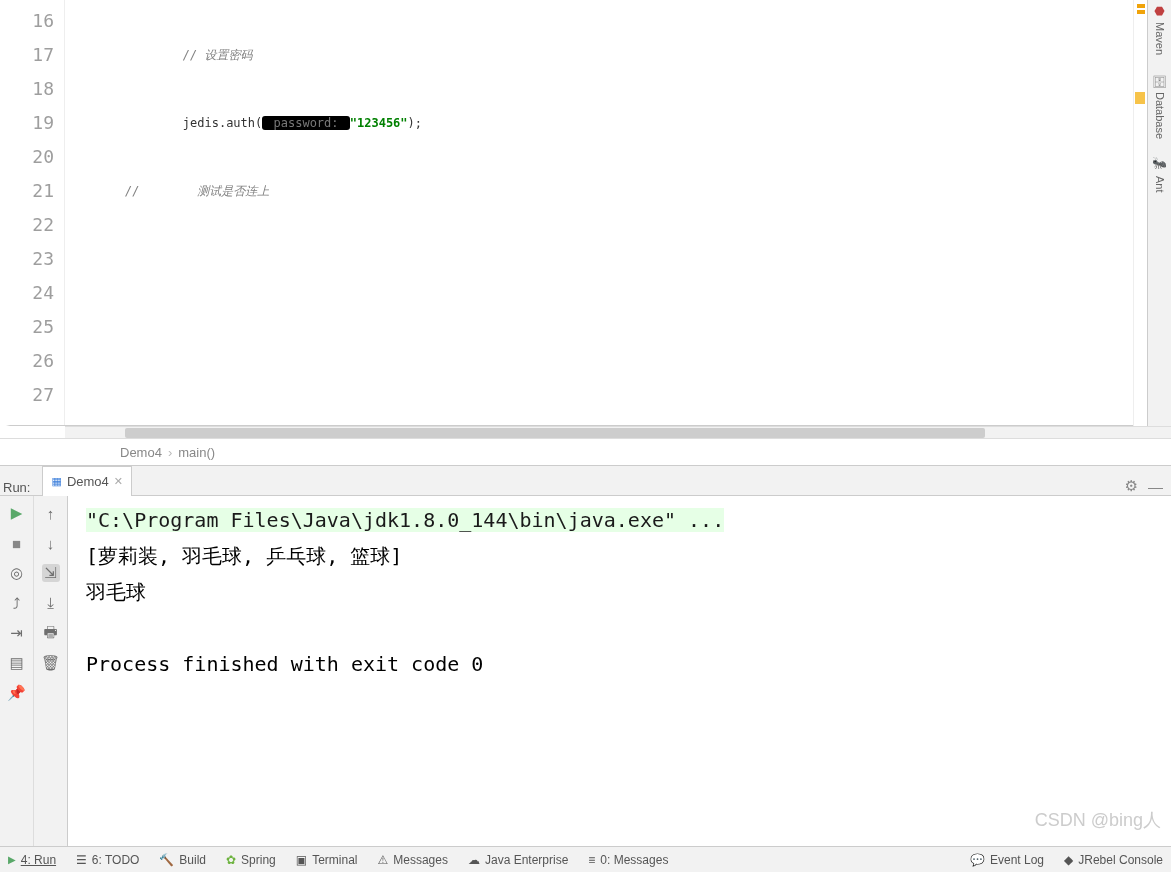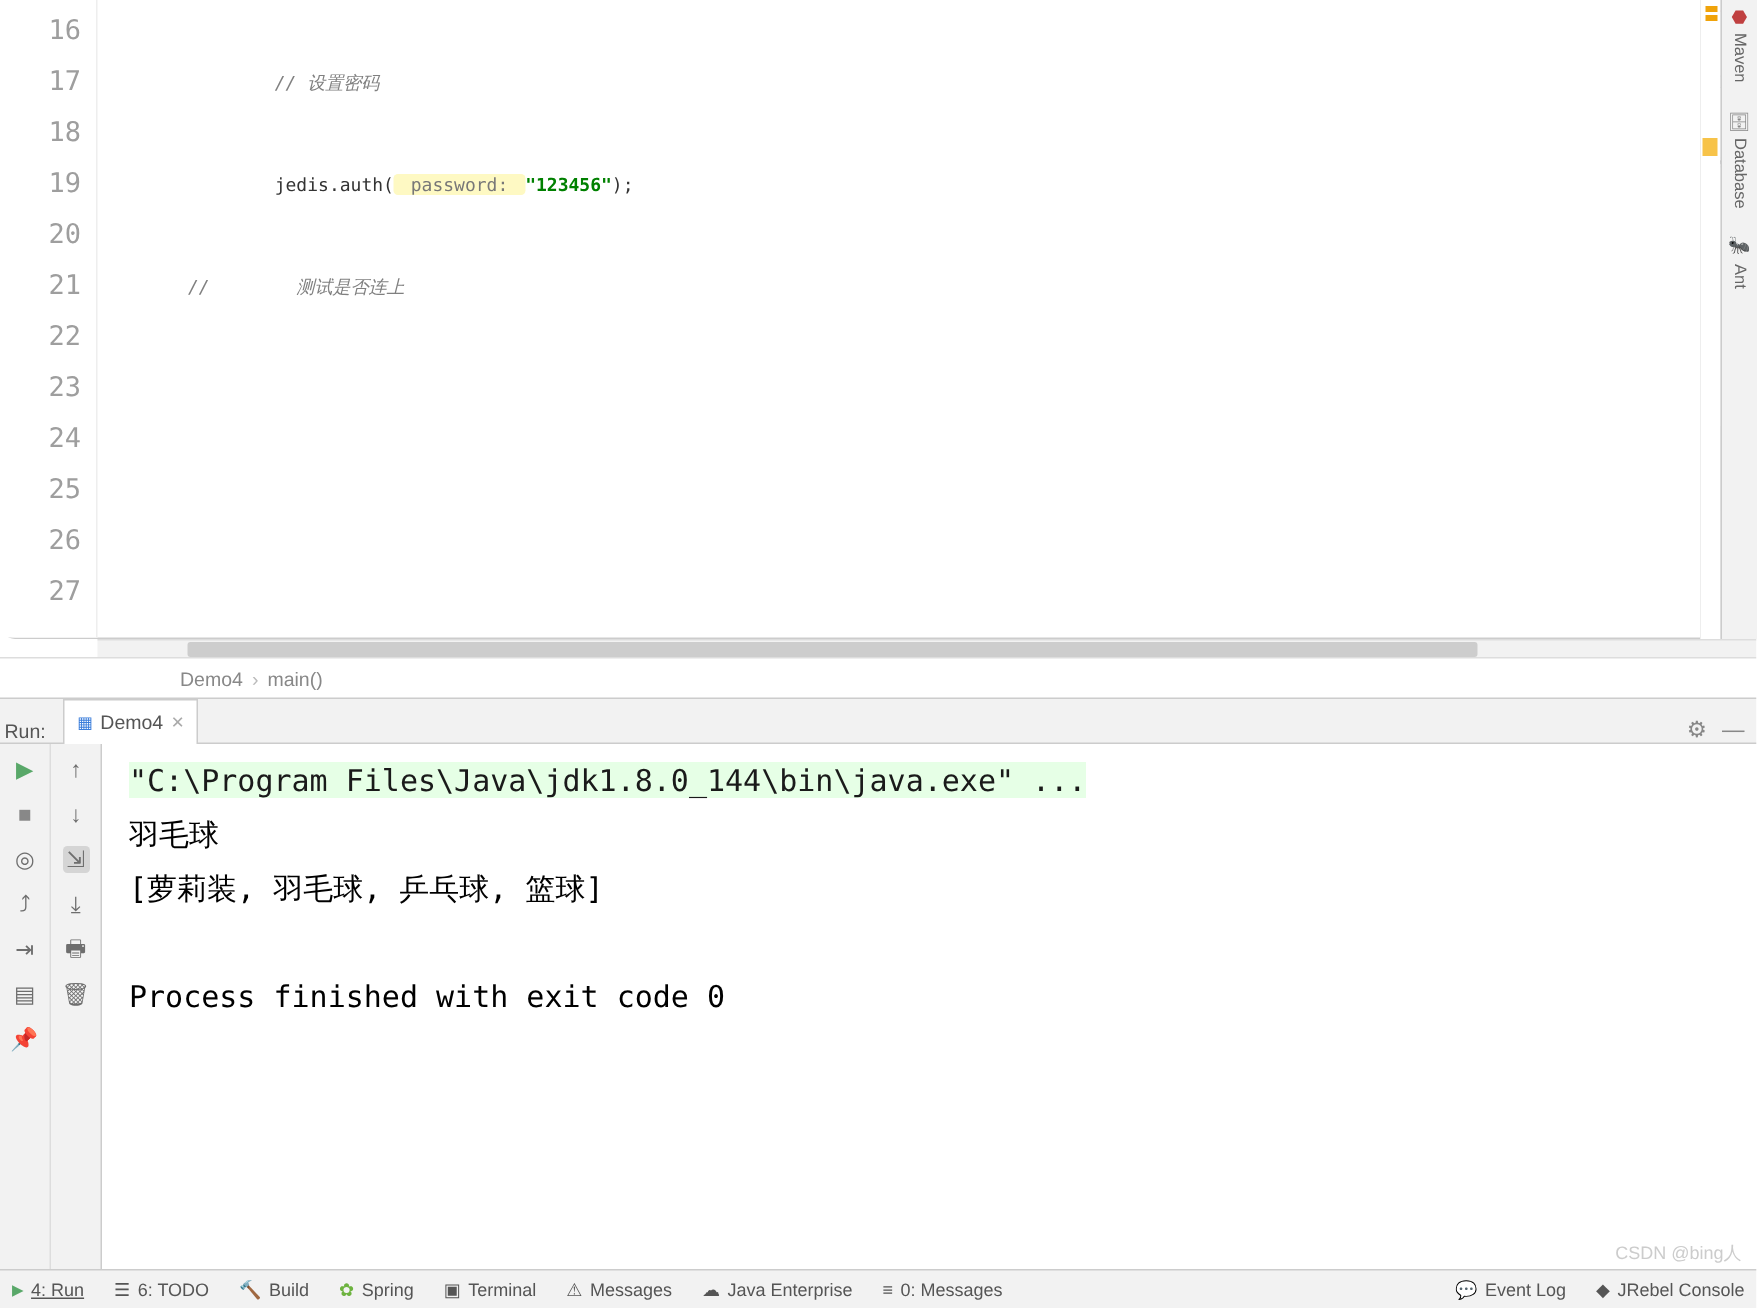--- a/index.html
+++ b/index.html
@@ -37,21 +37,21 @@
   font-size: 12px;
   line-height: 34px;
   padding: 4px 0 0 0;
   white-space: pre;
   overflow-x: hidden;
   position: relative;
 }
 .code-line { height: 34px; padding-left: 60px; }
 .field-it { color: #660e7a; font-style: italic; }
 .str { color: #008000; font-weight: 700; }
-.hint { background: #fef9c3; color: #787878; padding: 0 4px; border-radius: 3px; font-weight: 400;}
+.hint { background: #000000; color: #787878; padding: 0 4px; border-radius: 3px; font-weight: 400;}
 .comment { color: #808080; font-style: italic; }
 .crumbs {
   height: 28px;
   border-top: 1px solid #ddd;
   border-bottom: 1px solid #ccc;
   padding-left: 120px;
   font-size: 13px;
   color: #888;
   display: flex;
   align-items: center;
@@ -158,22 +158,22 @@
   width: 14px;
   height: 426px;
   background: #fff;
   border-left: 1px solid #eee;
 }
 .marker-strip .m { position: absolute; right: 2px; width: 8px; height: 4px; }
 .m.y { background: #f0a30a; }
 .watermark {
   position: absolute;
   right: 10px;
-  bottom: 28px;
-  font-size: 12px;
+  bottom: 40px;
+  font-size: 18px;
   color: #ccc;
 }
 .hscroll {
   height: 12px;
   background: #f2f2f2;
   border-top: 1px solid #ddd;
   margin-left: 65px;
   position: relative;
 }
 .hscroll .thumb {
@@ -273,22 +273,22 @@
   <div class="run-toolbar-col col2">
     <span class="ic">↑</span>
     <span class="ic">↓</span>
     <span class="ic sel">⇲</span>
     <span class="ic">⤓</span>
     <span class="ic">🖶</span>
     <span class="ic">🗑</span>
   </div>
   <div class="console">
 <div><span class="hl-cmd">"C:\Program Files\Java\jdk1.8.0_144\bin\java.exe" ...</span></div>
+<div>[萝莉装, 羽毛球, 乒乓球, 篮球]</div>
 <div>羽毛球</div>
-<div>[萝莉装, 羽毛球, 乒乓球, 篮球]</div>
 <div>&nbsp;</div>
 <div class="proc">Process finished with exit code 0</div>
   </div>
 </div>
 
 <div class="bottom-bar">
   <div class="item">
       <span class="tri">▶</span>
       <span><span class="u">4: Run</span></span>
     </div>

